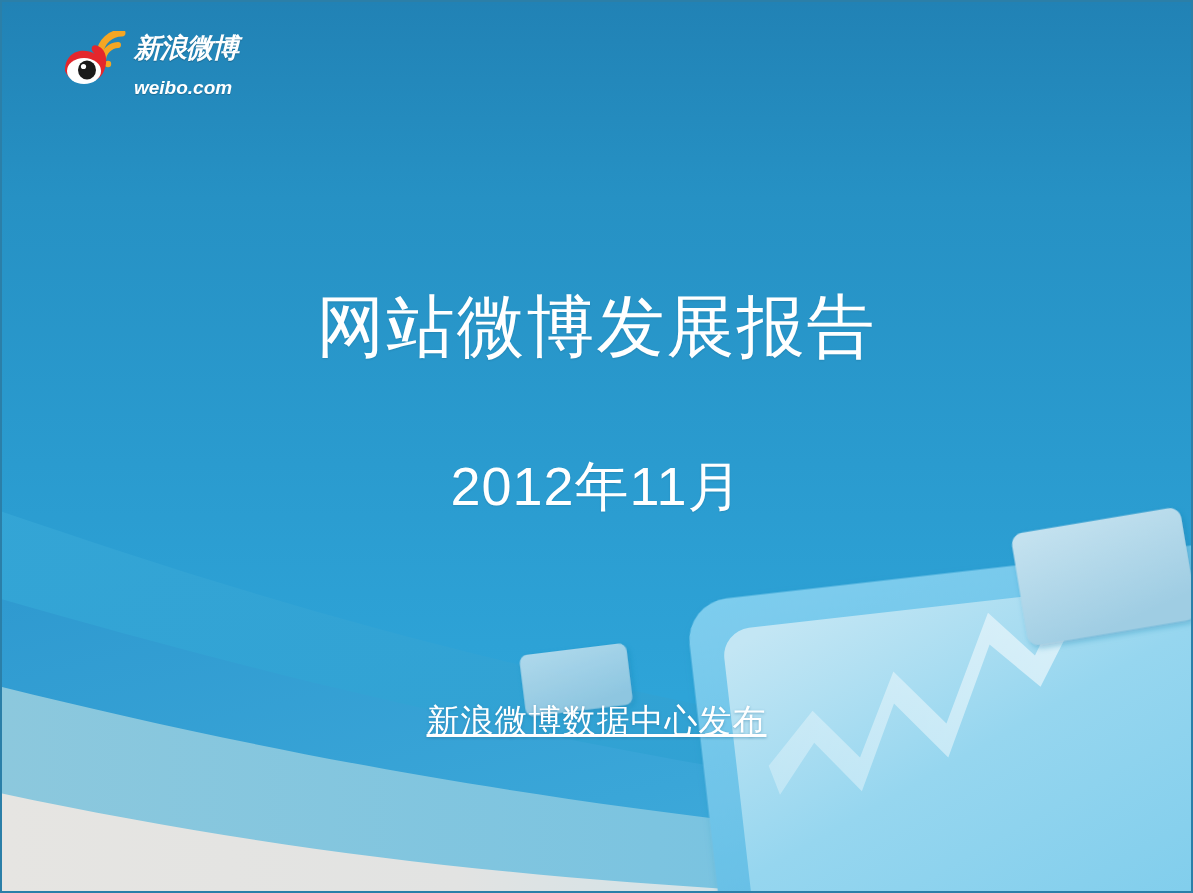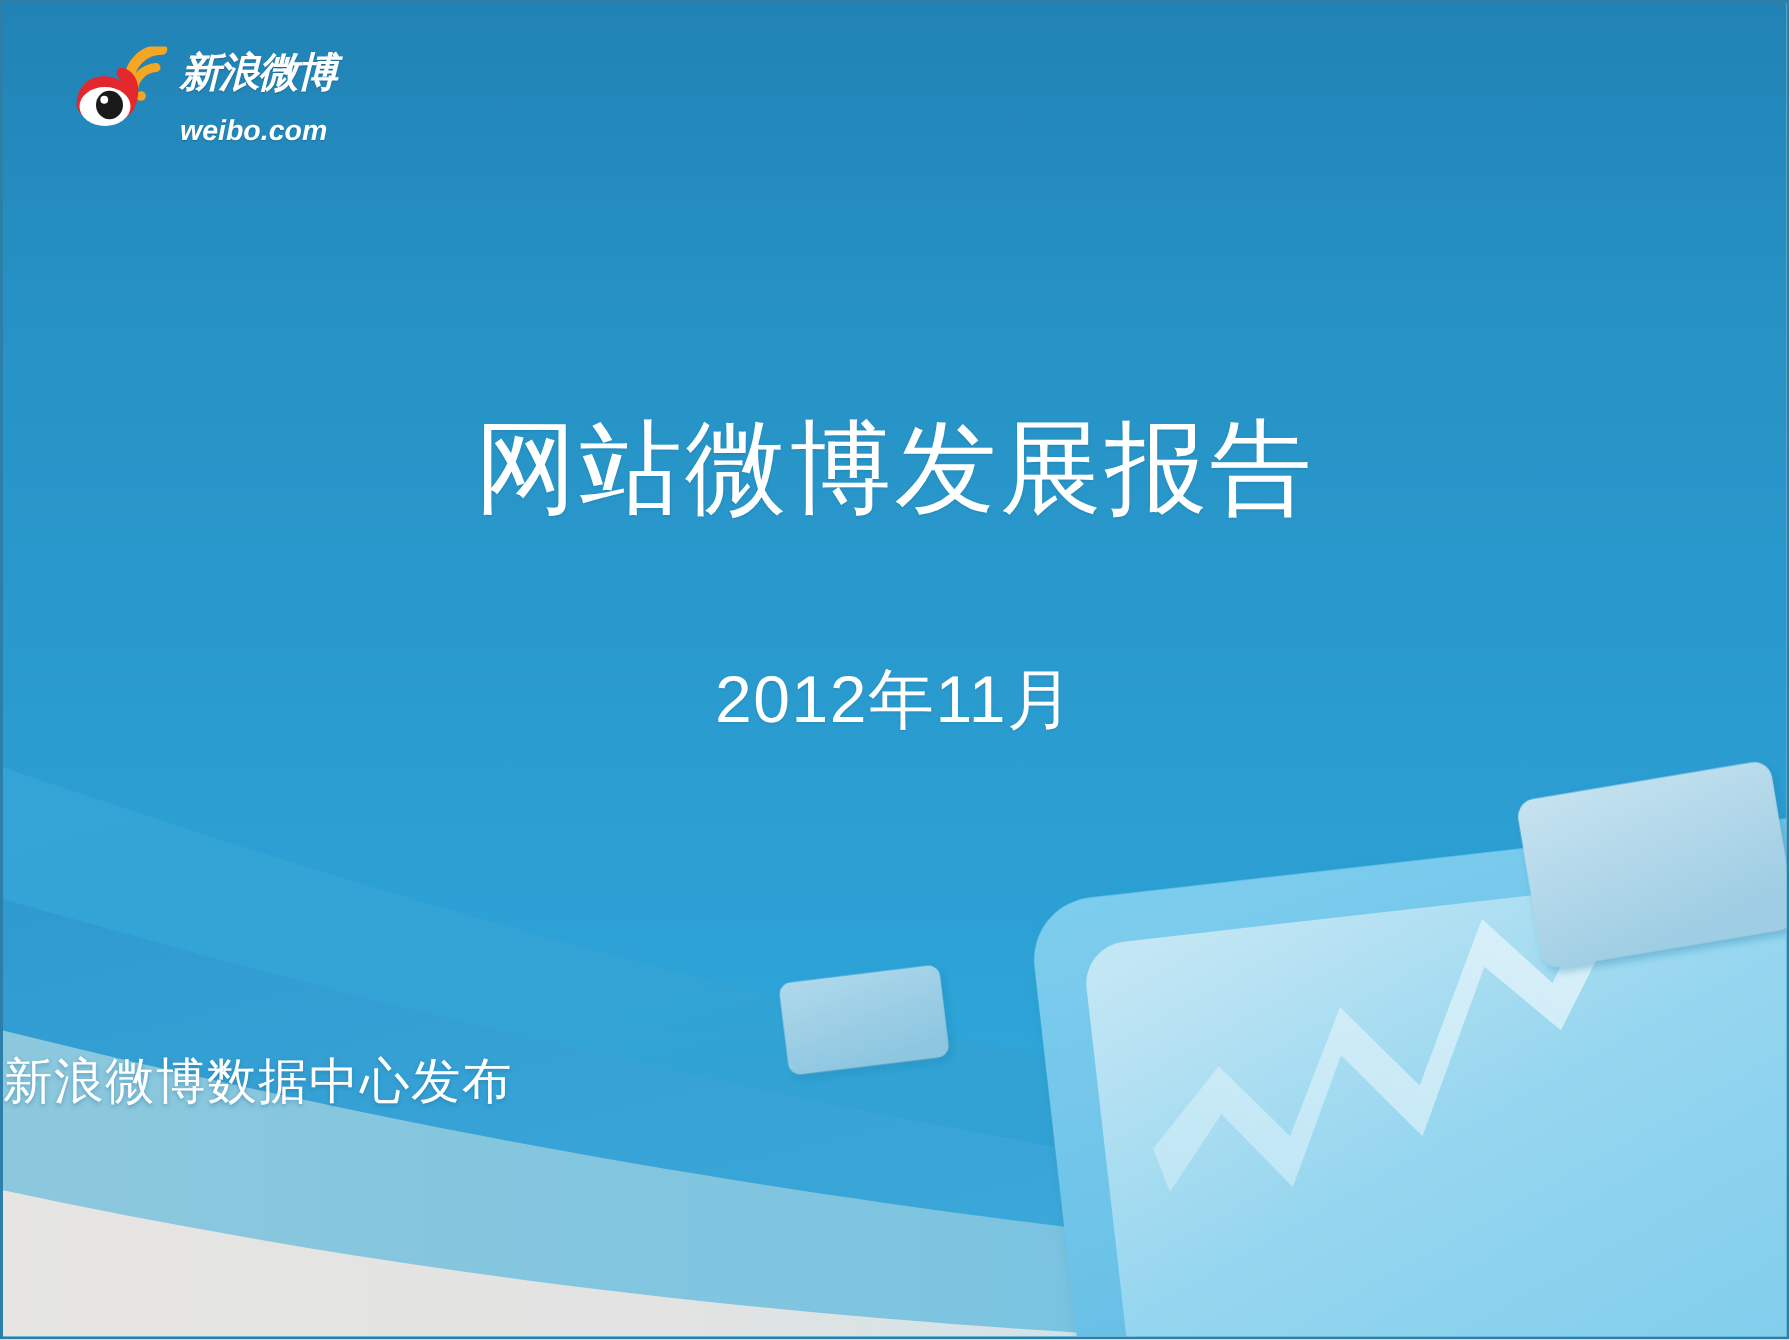--- a/index.html
+++ b/index.html
@@ -26,21 +26,21 @@
     position: absolute;
     inset: 0;
     width: 100%;
     height: 100%;
     pointer-events: none;
   }
 
   
   #logo {
     position: absolute;
-    left: 42px;
+    left: 56px;
     top: 26px;
     width: 200px;
     height: 70px;
     display: flex;
     align-items: center;
     gap: 6px;
   }
   #logo-mark {
     position: relative;
     width: 70px;
@@ -81,45 +81,47 @@
     right: 0;
     top: 272px;
     text-align: center;
   }
   #main-title {
     font-size: 68px;
     line-height: 1.08;
     color: #ffffff;
     font-weight: normal;
     letter-spacing: 2px;
-    margin: 2px;
+    margin: 16px;
     text-shadow: 0 1px 2px rgba(0,0,0,0.10);
   }
   #subtitle-date {
-    font-size: 44px;
+    font-size: 54px;
     line-height: 1.1;
     color: #ffffff;
     font-weight: normal;
     letter-spacing: 1px;
     margin: 0;
     margin-top: 94px;
     text-shadow: 0 1px 2px rgba(0,0,0,0.10);
   }
 
   
   #publisher {
     position: absolute;
     left: 0;
     right: 0;
     top: 697px;
+    text-align: center;
     font-size: 33px;
     color: #ffffff;
     letter-spacing: 1px;
     text-shadow: 0 1px 3px rgba(35,110,150,0.45);
     z-index: 5;
+    text-decoration: underline;
   }
 </style>
 </head>
 <body>
 
 <div id="slide">
 
   <svg id="bg-art" viewBox="0 0 1193 893" preserveAspectRatio="none" aria-hidden="true">
     <defs>
       <linearGradient id="gradSwooshUpper" x1="0" y1="0" x2="1" y2="1">

